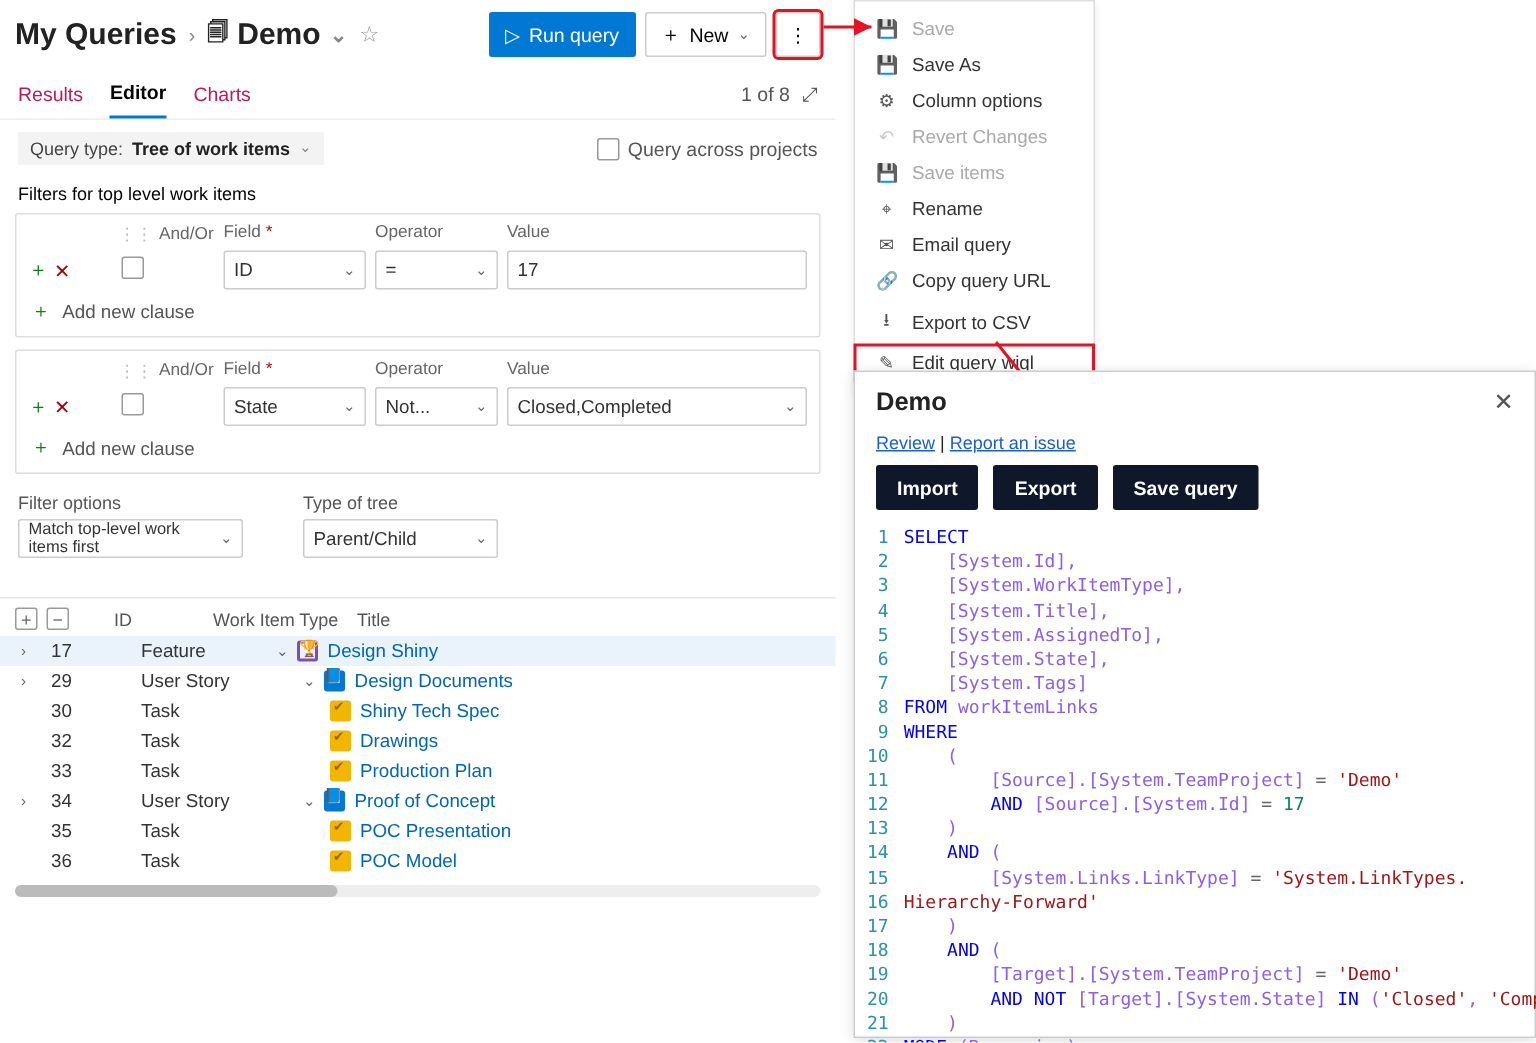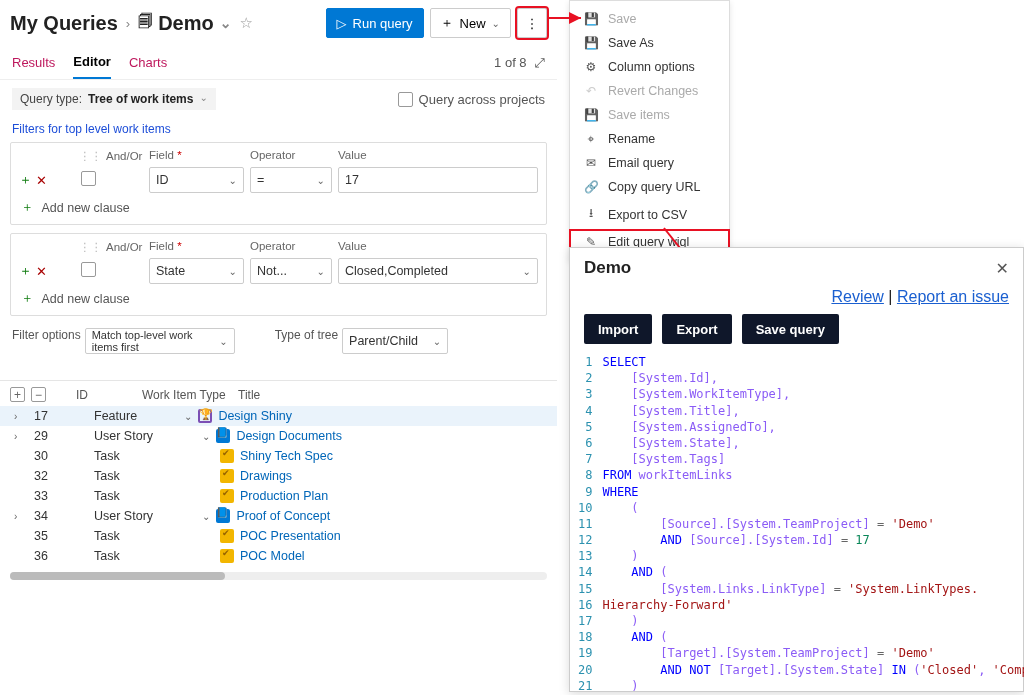--- a/index.html
+++ b/index.html
@@ -23,42 +23,42 @@
   .tab { padding:8px 0; color:#be185d; cursor:pointer;}
   .tab.active { color:#000; border-bottom:2px solid #0078d4; font-weight:600;}
   .page-ind { margin-left:auto; color:#555; display:flex; gap:8px; align-items:center;}
   
   .qtype-row { display:flex; align-items:center; padding:8px 12px 10px; gap:12px;}
   .qtype-chip { background:#f3f3f3; padding:4px 8px; display:inline-flex; align-items:flex-start; gap:6px; font-size:12px; color:#444;}
   .qtype-chip b { font-weight:600; color:#222;}
   .chk-wrap { margin-left:auto; display:flex; align-items:center; gap:6px; color:#555;}
   .chk { width:15px; height:15px; border:1px solid #999; border-radius:2px; display:inline-block;}
   
-  .sec-lbl { padding:2px 12px; font-size:12px; color:#1d4ed8;}
+  .sec-lbl { padding:2px 12px; font-size:12px; color:#000000;}
   .filter-card { margin:4px 10px 8px; border:1px solid #ddd; border-radius:2px; padding:4px;}
   .hdr-row { display:flex; gap:6px; padding:2px 4px; font-size:11.5px; color:#666;}
   .col-ctrl { width:54px;}
   .col-andor { width:64px;}
   .col-field { width:95px;}
   .col-op { width:82px;}
   .col-val { flex:1;}
   .req::after { content:" *"; color:#c00;}
   .body-row { display:flex; gap:6px; padding:2px 4px; align-items:center;}
   .row-ctrls { width:54px; display:flex; gap:4px; align-items:center; font-size:13px;}
   .row-ctrls .plus { color:#107c10;}
   .row-ctrls .x { color:#a80000;}
   .row-chk { width:15px; height:15px; border:1px solid #999; border-radius:2px; display:inline-block; margin-left:2px;}
   .andor-cell { width:64px;}
   .sel { display:flex; align-items:center; justify-content:space-between; height:26px; padding:0 6px; border:1px solid #ccc; background:#fff; font-size:12.5px; color:#333; border-radius:2px;}
   .sel .car { color:#666; font-size:10px;}
   .add-row { display:flex; align-items:center; gap:8px; padding:4px 6px; font-size:12.5px; color:#555;}
   .add-row .plus { color:#107c10;}
   
   .opt-row { display:flex; gap:40px; padding:4px 12px 10px;}
-  .opt-col { display:flex; flex-direction:row; gap:4px;}
+  .opt-col { display:flex; flex-direction:column; gap:4px;}
   .opt-lbl { font-size:12px; color:#555;}
   
   .res-wrap { border-top:1px solid #e5e5e5; margin-top:16px;}
   .res-hdr { display:flex; align-items:center; padding:6px 10px 4px; gap:6px; font-size:12px; color:#555;}
   .sq { width:15px; height:15px; border:1px solid #999; border-radius:2px; display:inline-flex; align-items:center; justify-content:center; font-size:12px; line-height:1; color:#666; background:#fff;}
   .res-hdr .col-id { width:60px; margin-left:24px;}
   .res-hdr .col-wit { width:90px;}
   .res-hdr .col-title { flex:1;}
   .rrow { display:flex; align-items:center; padding:3px 10px; font-size:12.5px;}
   .rrow.sel-row { background:#eaf3fb;}
@@ -83,21 +83,21 @@
   .menu-item.disabled { color:#aaa; cursor:default;}
   .menu-ico { width:14px; text-align:center; font-size:12px; color:#555;}
   .menu-item.disabled .menu-ico { color:#ccc;}
   .menu-red { outline:2px solid #e81123; outline-offset:-1px;}
   
   .arrow { position:absolute; pointer-events:none;}
   
   .wiql-hdr { display:flex; align-items:center; justify-content:space-between; padding:10px 14px;}
   .wiql-title { font-size:17px; font-weight:700; color:#222;}
   .wiql-close { font-size:16px; color:#555; cursor:pointer;}
-  .wiql-links { text-align:right; padding:0 14px; font-size:16px;}
+  .wiql-links { padding:0 14px; font-size:12px;}
   .wiql-links a { color:#1a5fd0; text-decoration:underline; cursor:pointer;}
   .wiql-btns { display:flex; gap:10px; padding:8px 14px 10px;}
   .wbtn { background:#0f172a; color:#fff; border:none; height:30px; padding:0 14px; font-size:13px; border-radius:2px; cursor:pointer; font-weight:600;}
   .code { padding:0 4px 8px 8px; font-family:Consolas,Menlo,monospace; font-size:12px; line-height:1.35; display:flex;}
   .gutter { text-align:right; color:#2b91af; padding-right:10px; user-select:none;}
   .gutter div { height:16.2px;}
   .lines { flex:1;}
   .lines div { height:16.2px; white-space:pre;}
   .kw { color:#0000ff;}
   .br { color:#8b5cf6;}
@@ -233,21 +233,21 @@
   <div class="opt-row">
     <div class="opt-col">
       <span class="opt-lbl">Filter options</span>
       <div class="sel" style="width:150px;">
           <span style="font-size:11px;">Match top-level work items first</span>
           <span class="car">⌄</span>
         </div>
     </div>
     <div class="opt-col">
       <span class="opt-lbl">Type of tree</span>
-      <div class="sel" style="width:106px;">
+      <div class="sel" style="width:130px;">
           <span>Parent/Child</span>
           <span class="car">⌄</span>
         </div>
     </div>
   </div>
 
   <div class="res-wrap">
     <div class="res-hdr">
       <span class="sq">+</span>
       <span class="sq">−</span>

